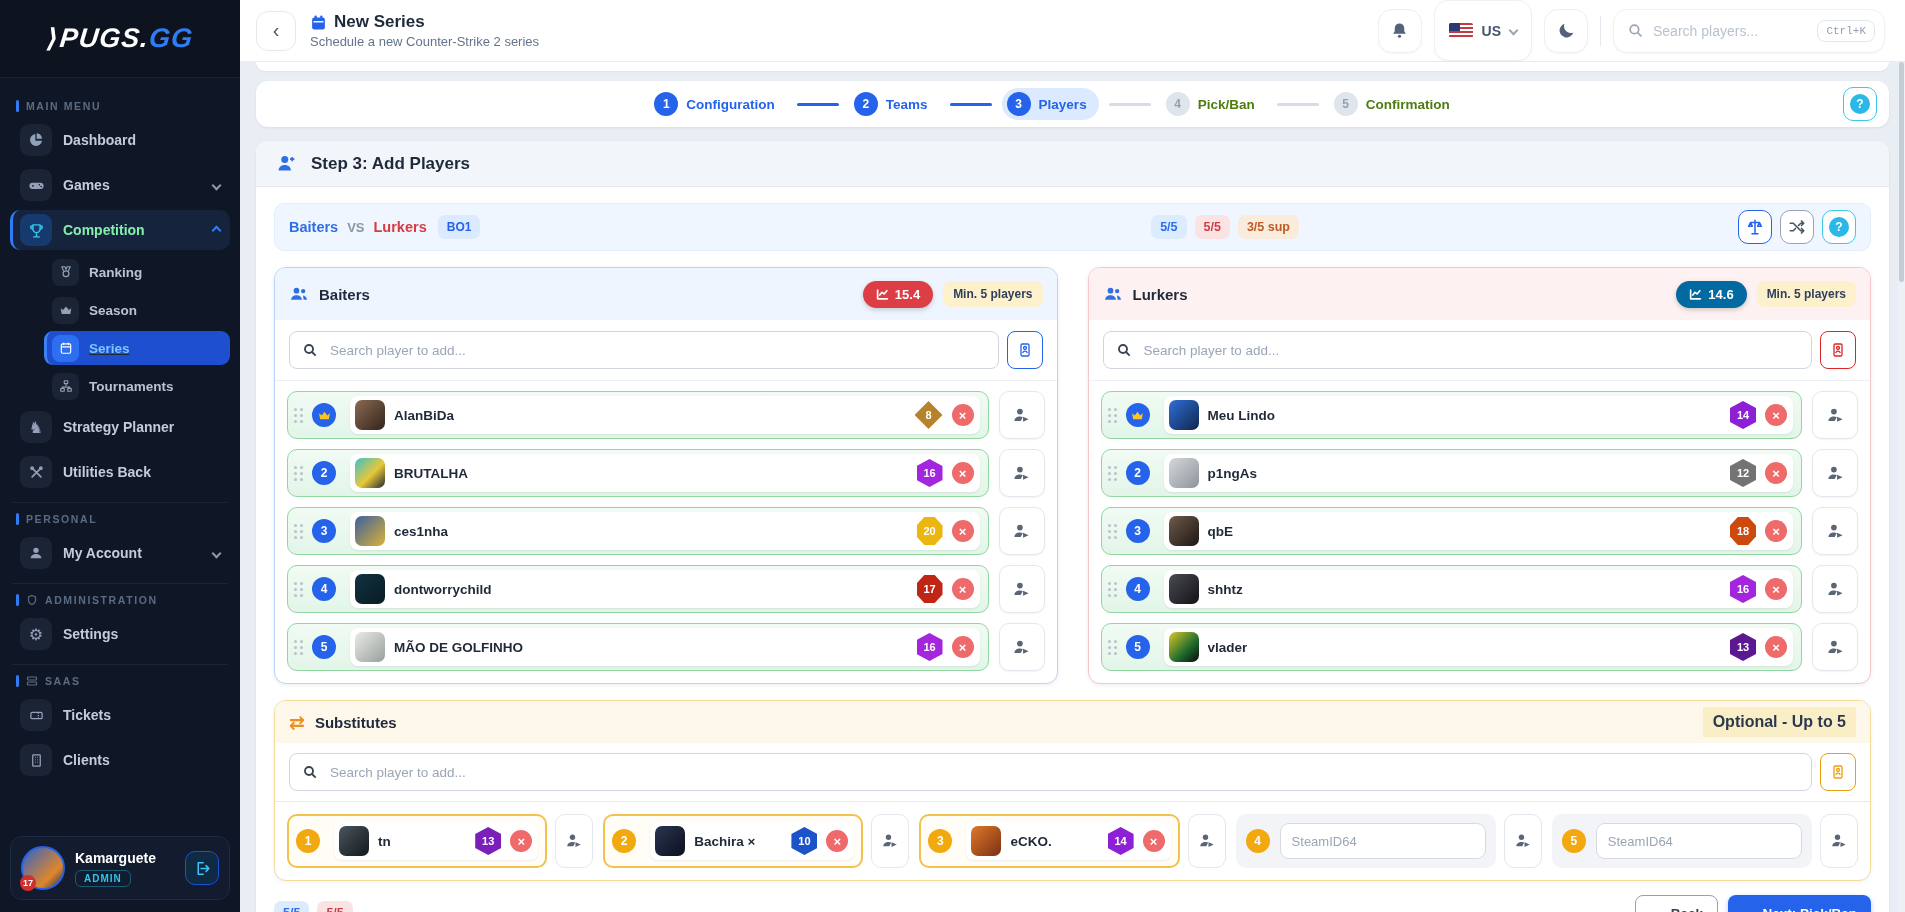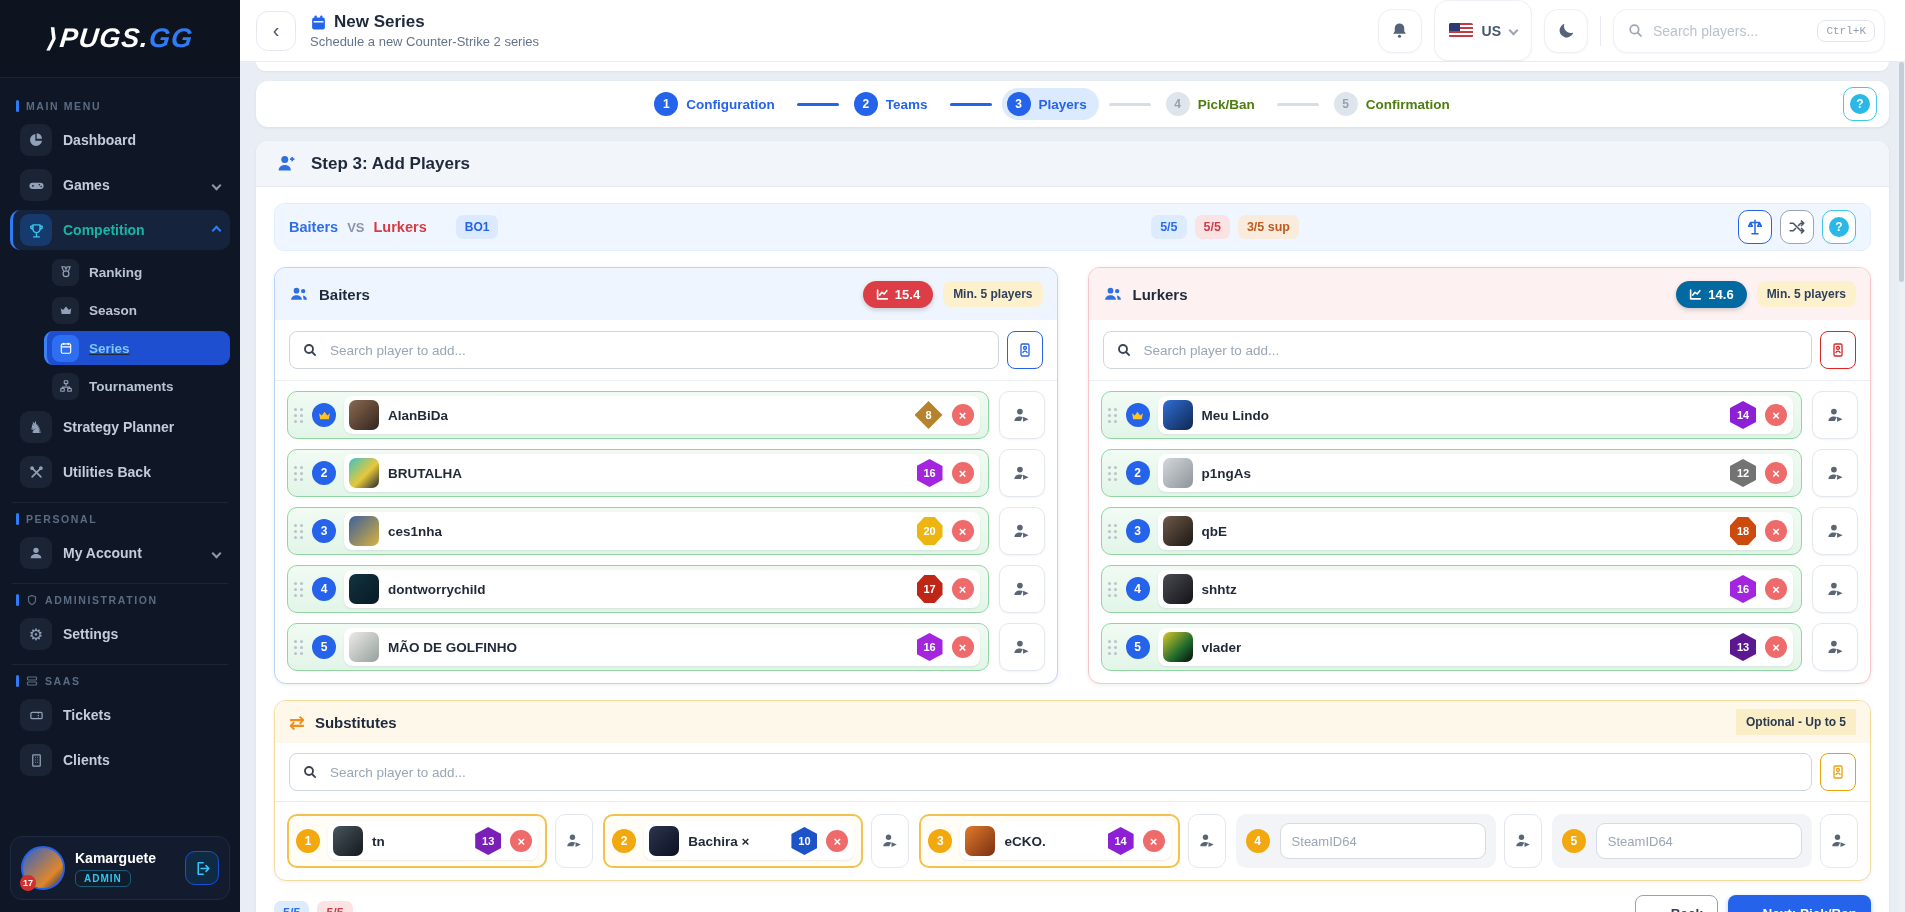--- a/index.html
+++ b/index.html
@@ -13,21 +13,21 @@
   .logo-text { font-style:italic; font-weight:bold; font-size:27px; letter-spacing:1px; transform:skewX(-6deg); }
   .logo-p1 { color:#fff; } .logo-p2 { color:#2f7df6; }
   .logo-mark { color:#fff; font-weight:bold; font-style:italic; font-size:26px; margin-right:2px; }
   .nav { flex:1; padding:12px 10px 6px 10px; overflow:hidden; }
   .sec-label { display:flex; align-items:center; gap:7px; font-size:10.5px; font-weight:bold; letter-spacing:1.6px; color:#5b6b82; margin:10px 6px 8px 6px; }
   .sec-bar { width:3px; height:12px; background:#2f7df6; border-radius:2px; display:inline-block; }
   .nav-item { display:flex; align-items:center; gap:11px; height:40px; padding:0 10px; border-radius:10px; margin-bottom:5px; cursor:pointer; }
   .nav-item .lbl { color:#c3cdda; font-size:14px; font-weight:600; }
   .tile { width:32px; height:32px; border-radius:9px; background:#1a2435; display:flex; align-items:center; justify-content:center; flex-shrink:0; color:#93a1b8; font-size:16px; }
   .nav-item.active { background:#15233d; border-left:3px solid #2f7df6; padding-left:7px; }
-  .nav-item.active .lbl { color:#14b8a6; font-weight:bold;text-align:center; }
+  .nav-item.active .lbl { color:#86efac; font-weight:bold;text-align:center; }
   .nav-item.active .tile { background:#163a6e; }
   .chev { margin-left:auto; width:7px; height:7px; border-right:2px solid #8b99ad; border-bottom:2px solid #8b99ad; transform:rotate(45deg); }
   .chev.up { transform:rotate(-135deg); border-color:#2f7df6; }
   .sub-item { display:flex; align-items:center; gap:10px; height:34px; margin:0 0 4px 34px; padding:0 8px; border-radius:9px; cursor:pointer; }
   .sub-item .tile { width:27px; height:27px; border-radius:8px; font-size:13px; }
   .sub-item .lbl { color:#b9c4d3; font-size:13.5px; font-weight:600; }
   .sub-item.active { background:#1e4fd0; border-left:3px solid #3b82f6; padding-left:5px;text-decoration:underline; }
   .sub-item.active .lbl { color:#7cc7fb; }
   .sub-item.active .tile { background:#2e6ff2; }
   .nav-div { height:1px; background:#1b2537; margin:10px 2px; }
@@ -79,21 +79,21 @@
 
   .main-card { margin-top:14px; background:#fff; border-radius:12px; box-shadow:0 1px 3px rgba(16,24,40,.07); overflow:hidden; }
   .step-head { height:46px; background:#f2f5f9; border-bottom:1px solid #e6eaf0; display:flex; align-items:center; gap:14px; padding:0 20px; }
   .step-head .t { font-size:17px; font-weight:bold; color:#1e293b; }
   .card-body { padding:16px 18px 14px 18px; }
 
   .match-bar { background:#eff6ff; border:1px solid #e3eefc; border-radius:10px; height:48px; display:flex; align-items:center; padding:0 14px; gap:9px; }
   .mb-a { color:#2f6fe4; font-weight:bold; font-size:14.5px; }
   .mb-vs { color:#8b95a5; font-weight:600; font-size:13px; }
   .mb-b { color:#d93a41; font-weight:bold; font-size:14.5px; }
-  .bo1 { background:#dbeafe; color:#2563eb; font-weight:bold; font-size:12px; border-radius:7px; padding:5px 9px; margin-left:20px; }
+  .bo1 { background:#dbeafe; color:#2563eb; font-weight:bold; font-size:12px; border-radius:7px; padding:5px 9px; margin-left:2px; }
   .mb-mid { margin-left:auto; display:flex; gap:8px; align-items:center; margin-right:430px; }
   .pill { font-size:12.5px; font-weight:bold; border-radius:7px; padding:5px 9px; }
   .pill.blue { background:#dcebfd; color:#2a6df0; }
   .pill.red { background:#fbe3e4; color:#d03d49; }
   .pill.orange { background:#f9ecdc; color:#c05a21; }
   .mb-actions { display:flex; gap:8px; align-items:center; }
   .sq-btn { width:34px; height:34px; border-radius:10px; background:#fff; display:flex; align-items:center; justify-content:center; cursor:pointer; }
   .sq-btn.blue { border:1.5px solid #2563eb; }
   .sq-btn.gray { border:1.5px solid #9aa4b2; }
 
@@ -116,35 +116,35 @@
   .roster-btn.blue { border:1.5px solid #2563eb; }
   .roster-btn.red { border:1.5px solid #dc2626; }
   .roster-btn.amber { border:1.5px solid #e8a20c; }
   .p-list { padding:10px 12px 12px 12px; display:flex; flex-direction:column; gap:10px; }
   .prow { display:flex; align-items:stretch; gap:10px; }
   .ppill { flex:1; display:flex; align-items:center; gap:8px; border:1.5px solid #8fd6a0; background:linear-gradient(180deg,#f1fbf3,#e2f5e8); border-radius:10px; padding:4px 8px 4px 6px; height:48px; }
   .drag { width:10px; height:15px; position:relative; flex-shrink:0; cursor:grab; }
   .drag:before { content:""; position:absolute; width:3px; height:3px; border-radius:50%; background:#b9c2cf; box-shadow:0 6px 0 #b9c2cf,0 12px 0 #b9c2cf,6px 0 0 #b9c2cf,6px 6px 0 #b9c2cf,6px 12px 0 #b9c2cf; }
   .slot { width:24px; height:24px; border-radius:50%; background:#2563eb; color:#fff; font-size:12px; font-weight:bold; display:flex; align-items:center; justify-content:center; flex-shrink:0; }
   .slot.amber { background:#f2a90f; }
-  .pcard { flex:1; background:#fff; border-radius:8px; height:38px; display:flex; align-items:center; gap:9px; padding:0 6px 0 5px; box-shadow:0 1px 2px rgba(16,24,40,.08); min-width:0; }
+  .pcard { flex:1; background:#fff; border-radius:8px; height:38px; display:flex; align-items:center; gap:9px; padding:0 6px 0 5px; box-shadow:0 1px 2px rgba(16,24,40,.08); min-width:0;margin-left:6px; }
   .avatar { width:30px; height:30px; border-radius:7px; flex-shrink:0; }
   .pname { font-size:13.5px; font-weight:bold; color:#1f2937; white-space:nowrap; overflow:hidden; text-overflow:ellipsis; }
   .rbadge { margin-left:auto; width:26px; height:28px; display:flex; align-items:center; justify-content:center; color:#fff; font-size:11px; font-weight:bold; flex-shrink:0; }
   .rbadge.hex { clip-path:polygon(50% 0%,100% 25%,100% 75%,50% 100%,0% 75%,0% 25%); }
   .rbadge.oct { clip-path:polygon(30% 0,70% 0,100% 30%,100% 70%,70% 100%,30% 100%,0 70%,0 30%); }
   .rbadge.dia { clip-path:polygon(50% 0,100% 50%,50% 100%,0 50%); width:28px; }
   .xbtn { width:22px; height:22px; border-radius:50%; background:#ef6a6a; color:#fff; font-size:13px; font-weight:bold; display:flex; align-items:center; justify-content:center; cursor:pointer; flex-shrink:0; line-height:1; }
   .swapbtn { width:46px; border:1px solid #e3e7ee; border-radius:10px; background:#fff; display:flex; align-items:center; justify-content:center; cursor:pointer; box-shadow:0 1px 2px rgba(16,24,40,.05); flex-shrink:0; }
 
   .subs { margin-top:16px; border:1px solid #f3dc9a; border-radius:12px; overflow:hidden; background:#fff; box-shadow:0 1px 4px rgba(16,24,40,.06); }
   .subs-head { height:42px; background:#fdf8ea; display:flex; align-items:center; gap:10px; padding:0 14px; }
   .subs-title { font-size:15px; font-weight:bold; color:#1e293b; }
   .swap-glyph { color:#ef8d1f; font-size:19px; font-weight:bold; }
-  .opt-pill { margin-left:auto; background:#faeec7; color:#2b3950; font-weight:bold; font-size:12px; border-radius:0; padding:6px 10px; }
+  .opt-pill { margin-left:auto; background:#faeec7; color:#2b3950; font-weight:bold; font-size:16px; border-radius:0; padding:6px 10px; }
   .subs-search { display:flex; align-items:center; padding:10px 14px; border-bottom:1px solid #f0ead6; }
   .subs-row { display:flex; gap:10px; padding:12px; }
   .sub-group { flex:1; display:flex; gap:8px; align-items:stretch; min-width:0; }
   .sub-card { flex:1; display:flex; align-items:center; gap:8px; border:2px solid #f2c14e; background:#fffdf5; border-radius:10px; padding:5px 7px; height:54px; min-width:0; }
   .sub-empty { flex:1; display:flex; align-items:center; gap:10px; background:#f2f4f7; border-radius:10px; padding:5px 10px; height:54px; min-width:0; }
   .sub-empty input { flex:1; height:36px; border:1px solid #d6dbe3; border-radius:9px; outline:0; padding:0 11px; font-size:13px; color:#334155; font-family:inherit; min-width:0; background:#fff; }
   .sub-empty input::placeholder { color:#9aa6b5; }
   .sub-swap { width:38px; border:1px solid #e3e7ee; border-radius:10px; background:#fff; display:flex; align-items:center; justify-content:center; cursor:pointer; flex-shrink:0; }
 
   .footer-row { display:flex; align-items:center; margin-top:14px; gap:8px; }

